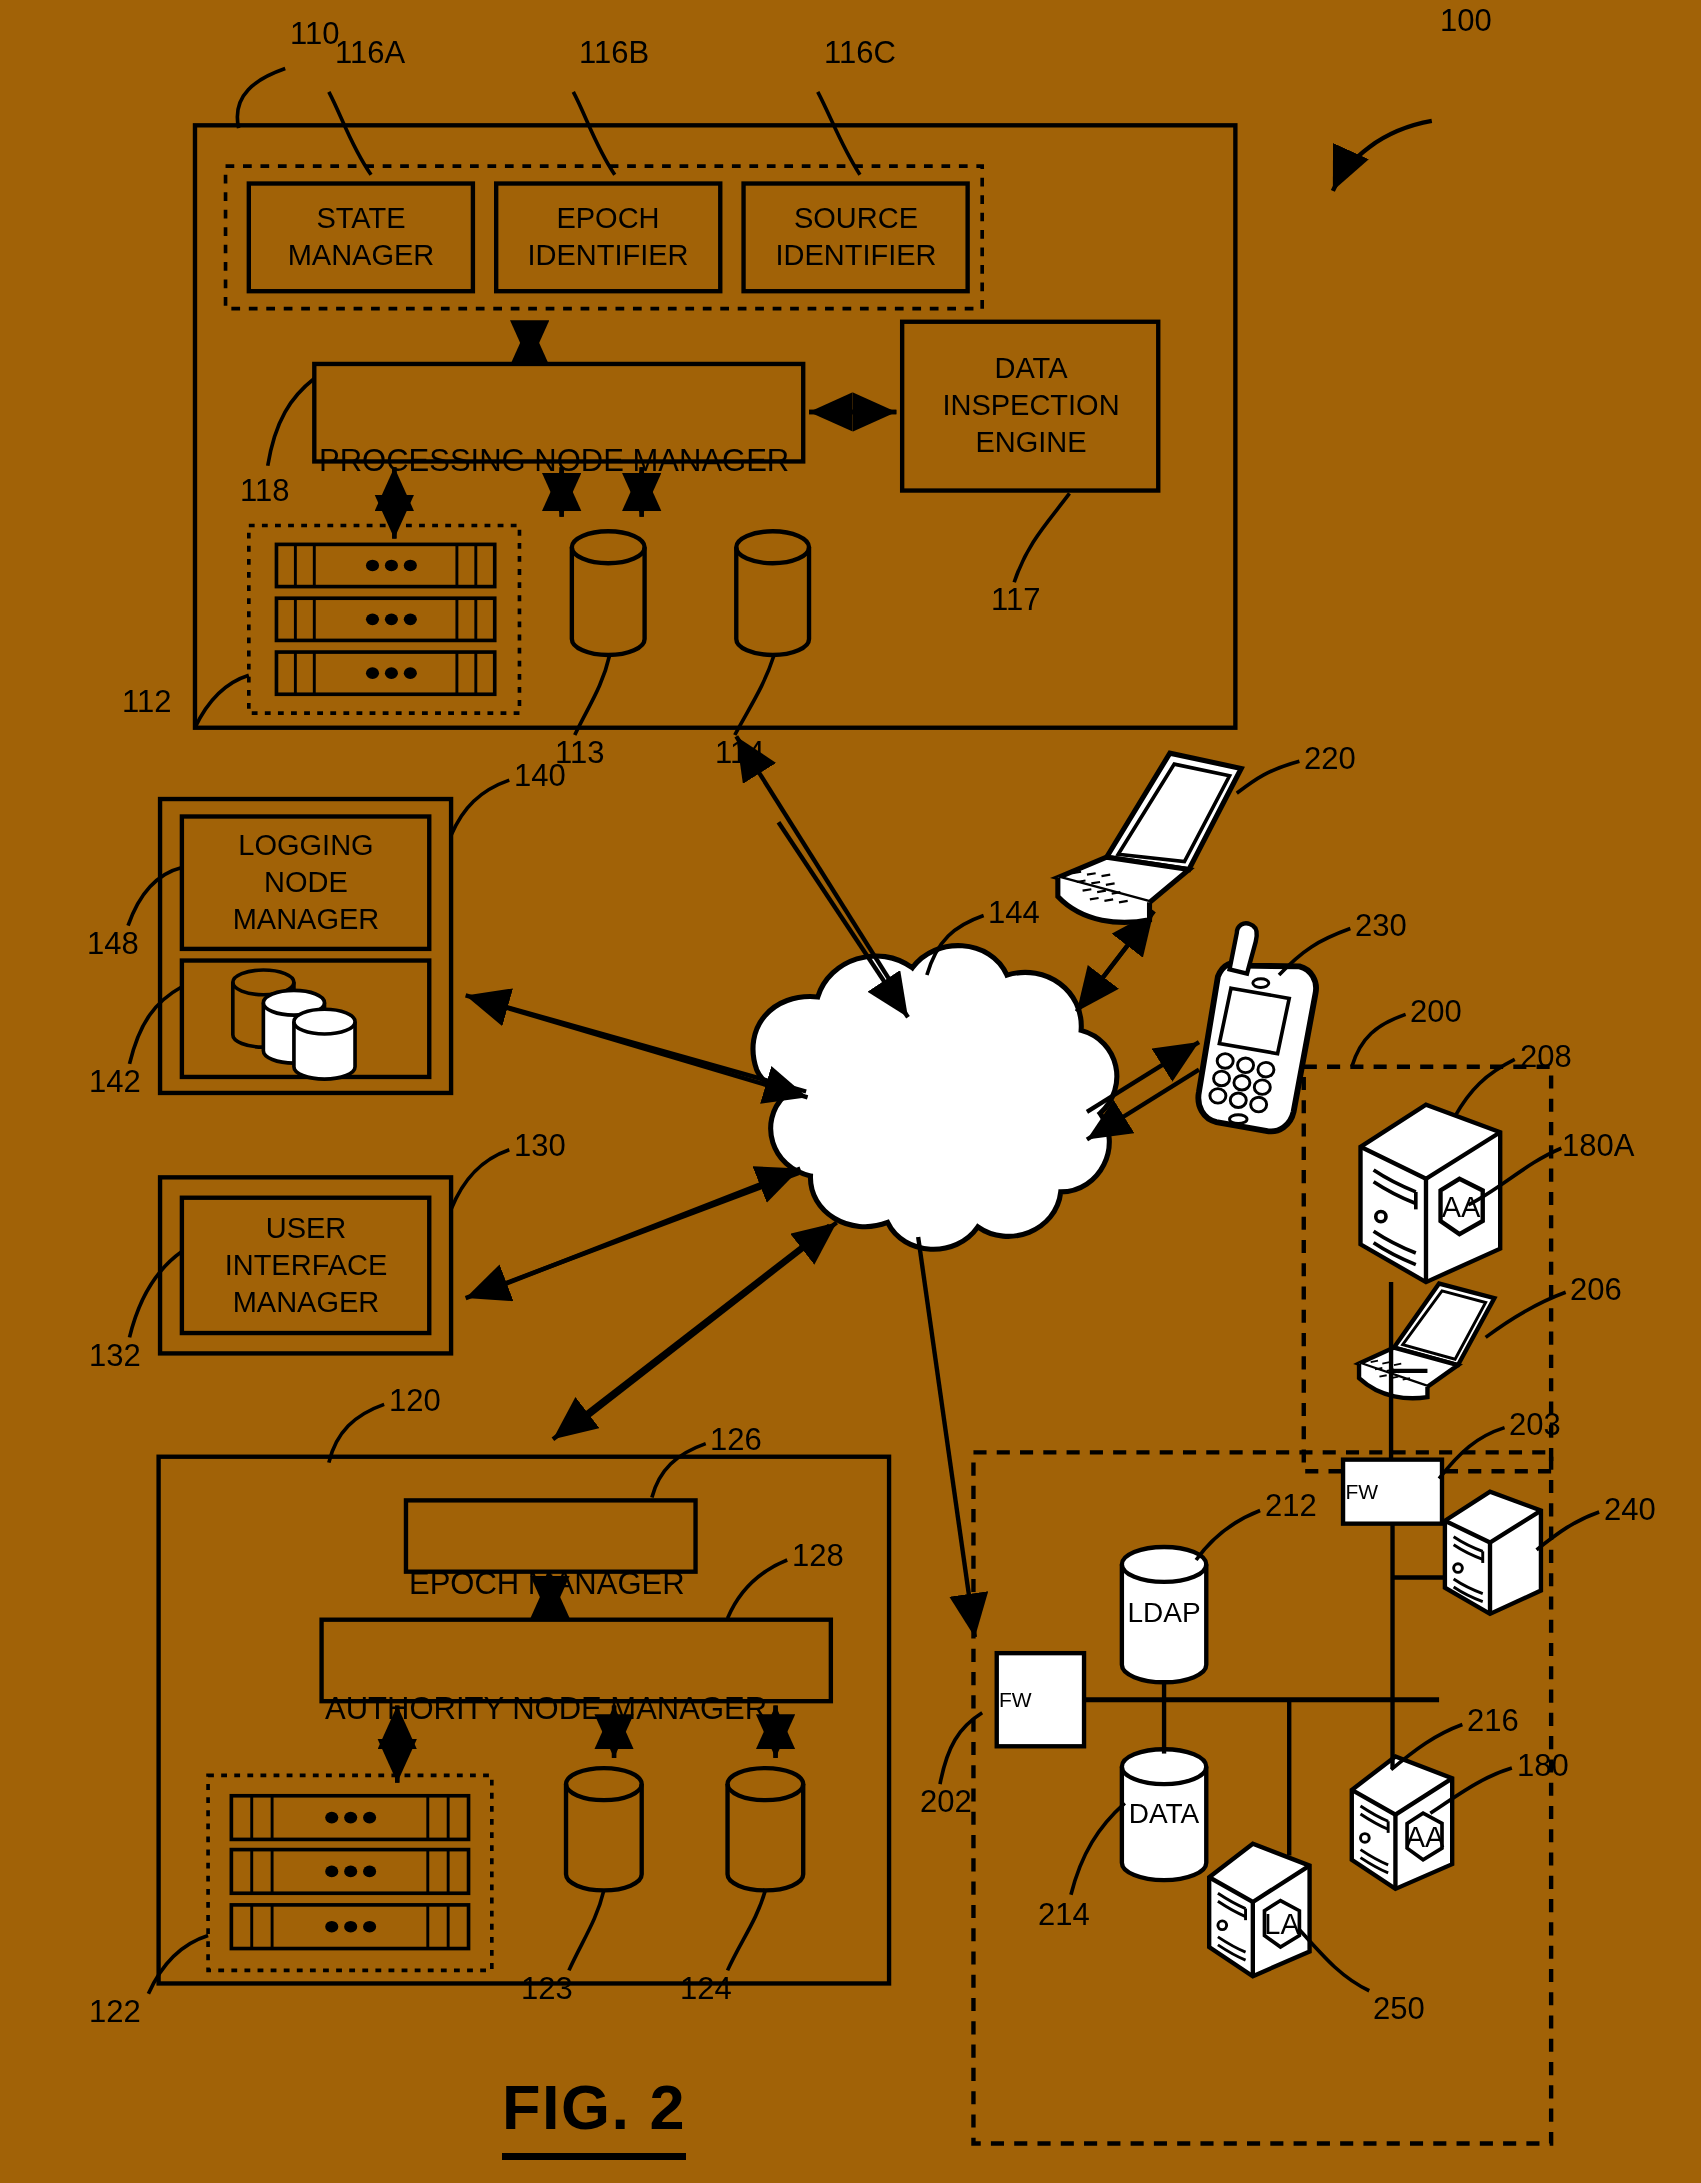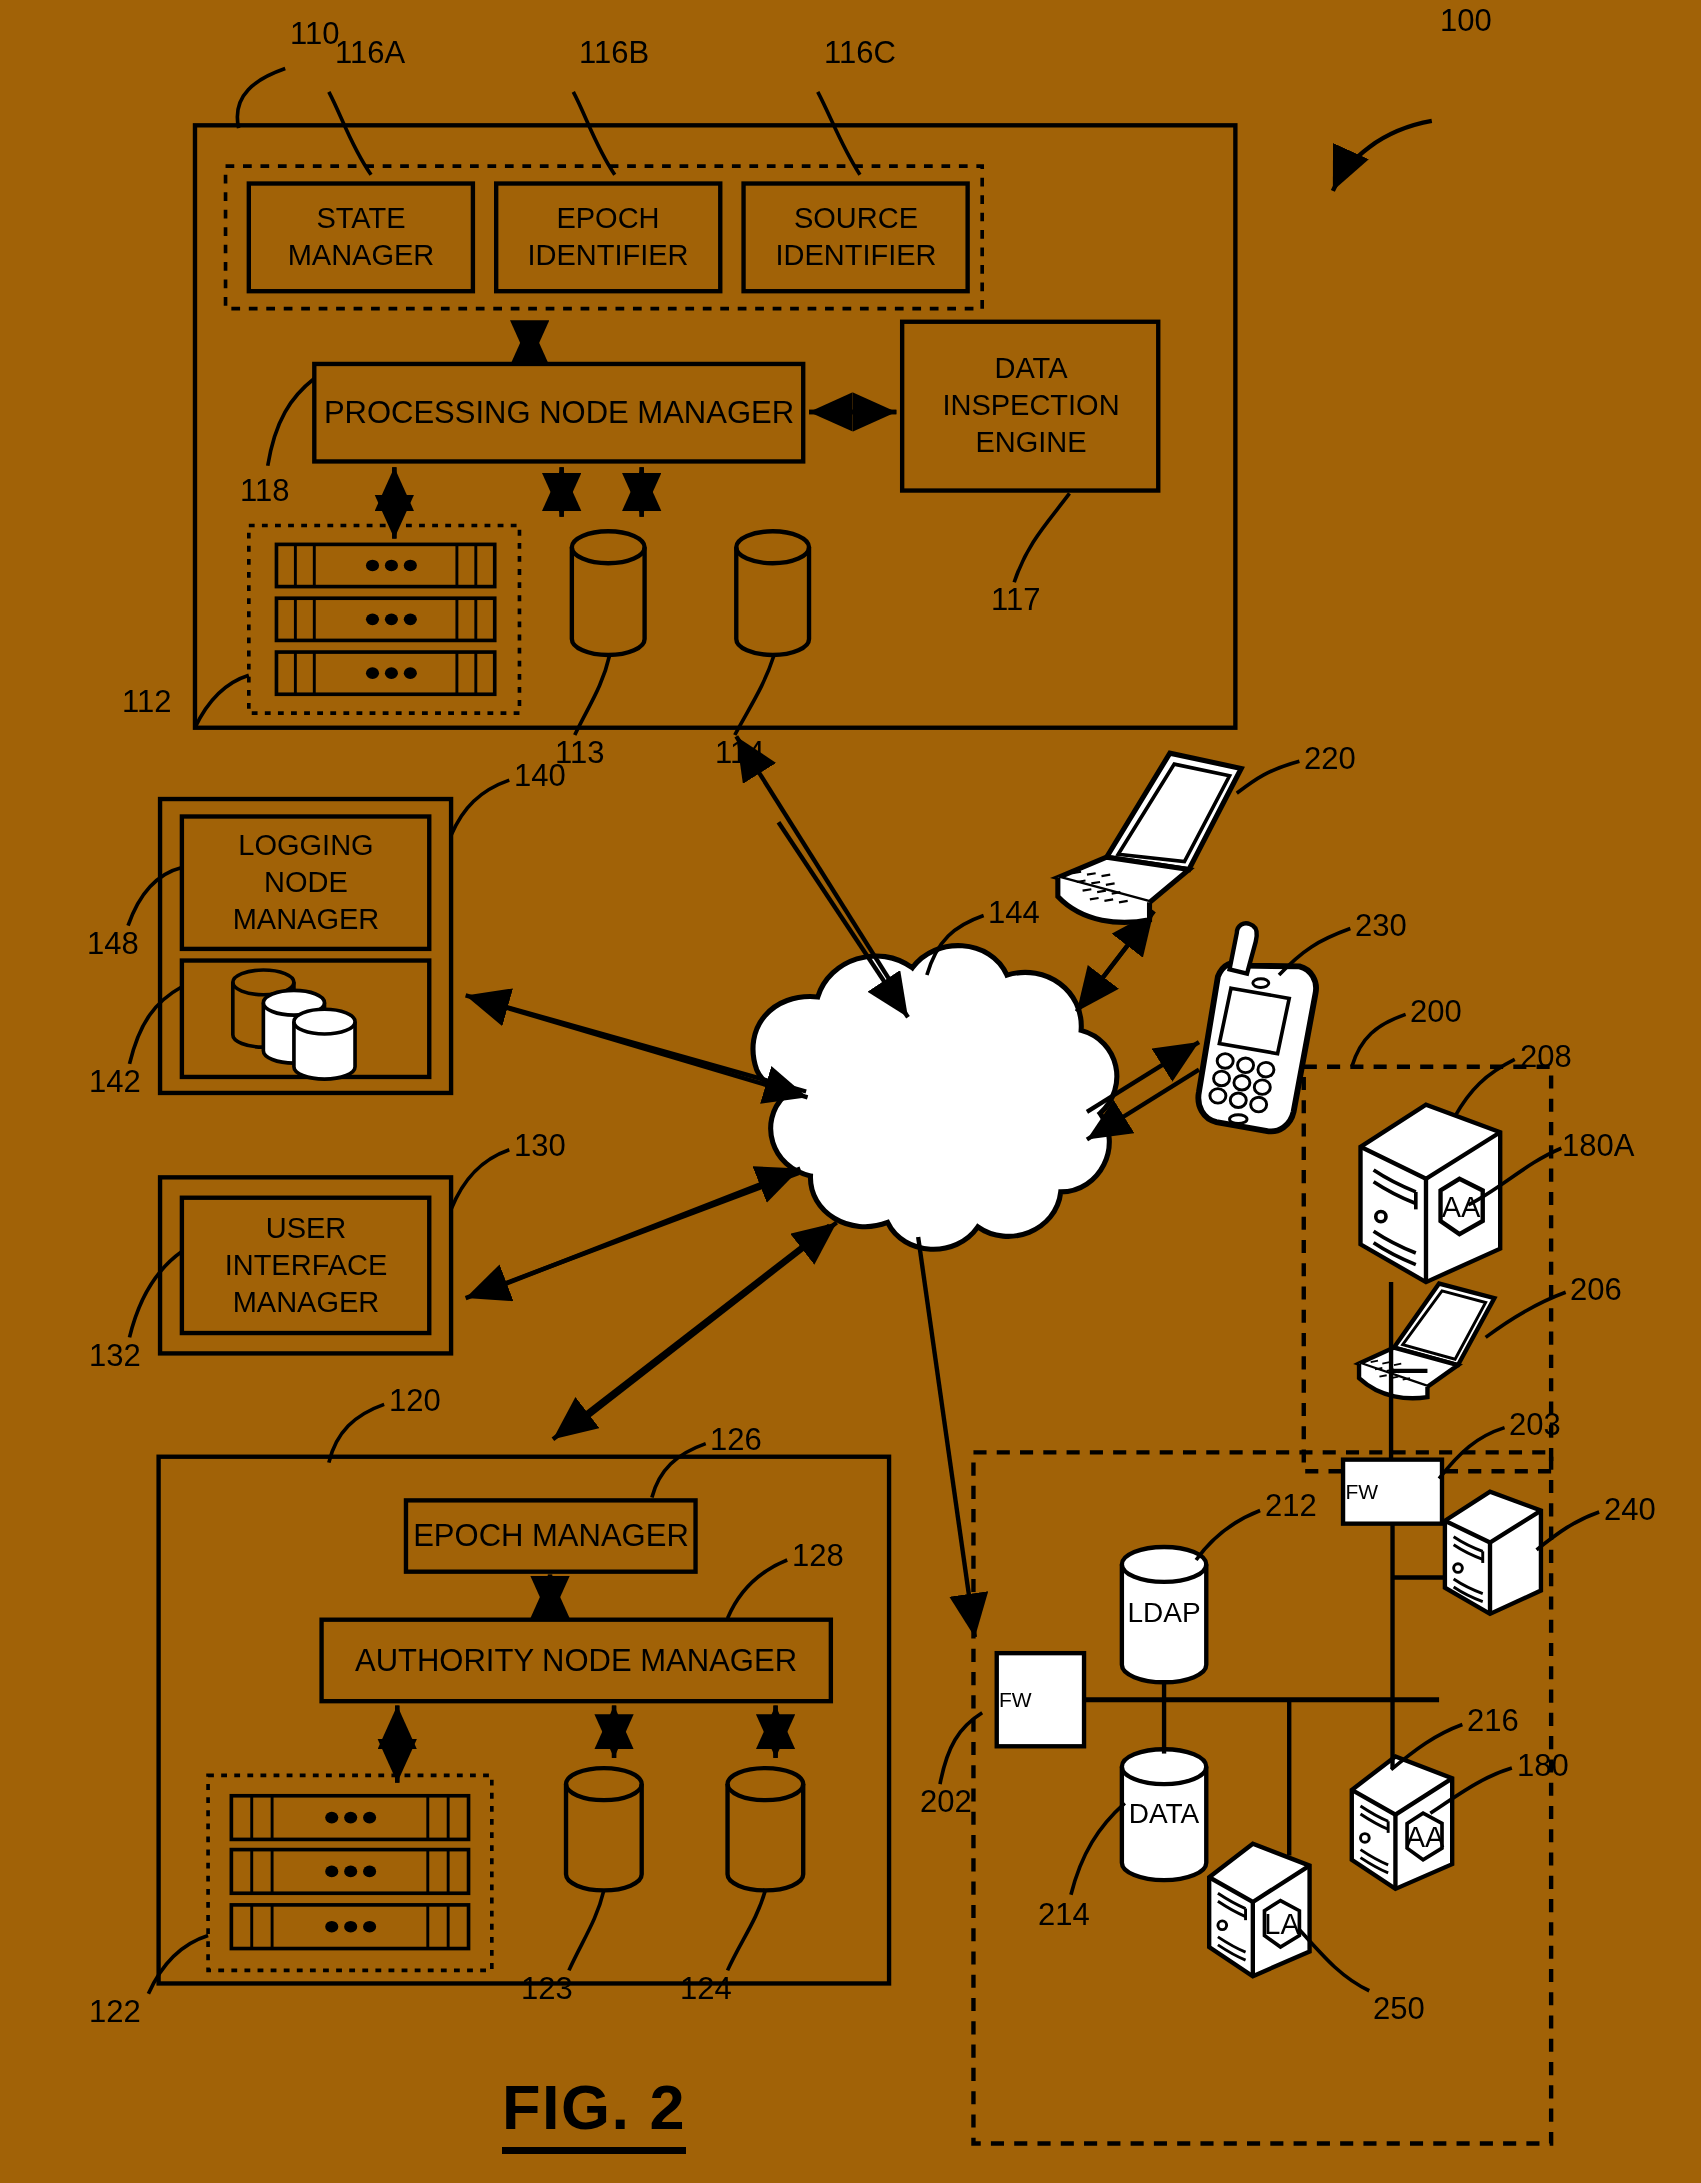--- a/index.html
+++ b/index.html
@@ -2,25 +2,25 @@
 <html style="font-size:11.6px"><head>
 <meta charset="utf-8">
 <style>
   html,body{margin:0;padding:0;background:#fff;}
   body{font-family:"Liberation Sans", sans-serif;}
   #stage{position:relative;width:1701px;height:2183px;background:#a16207;overflow:hidden;}
   #svgroot{position:absolute;left:0;top:0;width:1701px;height:2183px;}
   .lbl{position:absolute;font-family:"Liberation Sans", sans-serif;color:#000;white-space:pre;}
   .refnum{font-size:31px;letter-spacing:0px;}
   .boxtext{font-size:29px;text-align:center;line-height:1.28;}
-  .boxtext-lg{font-size:31px;text-align:center;line-height:1.28;}
+  .boxtext-lg{font-size:31px;line-height:1.28;margin-top:48px;}
   .fw{font-size:21px;}
   .dbl{font-size:28px;text-align:center;}
   .hexl{font-size:29px;text-align:center;}
-  .figcap{font-size:63px;font-weight:bold;letter-spacing:1.5px;border-bottom:7.3px solid #000;padding-bottom:4px;}
+  .figcap{font-size:63px;font-weight:bold;letter-spacing:1.5px;border-bottom:7.3px solid #000;padding-bottom:10px;}
   .ctr{transform:translate(-50%,-50%);}
 </style>
 </head>
 <body>
 
 <div id="stage">
 
 <svg id="svgroot" viewBox="0 0 2338 3000" xmlns="http://www.w3.org/2000/svg">
   <defs>
     <marker id="ah" markerWidth="12" markerHeight="12" refX="9" refY="4" orient="auto" markerUnits="strokeWidth">

